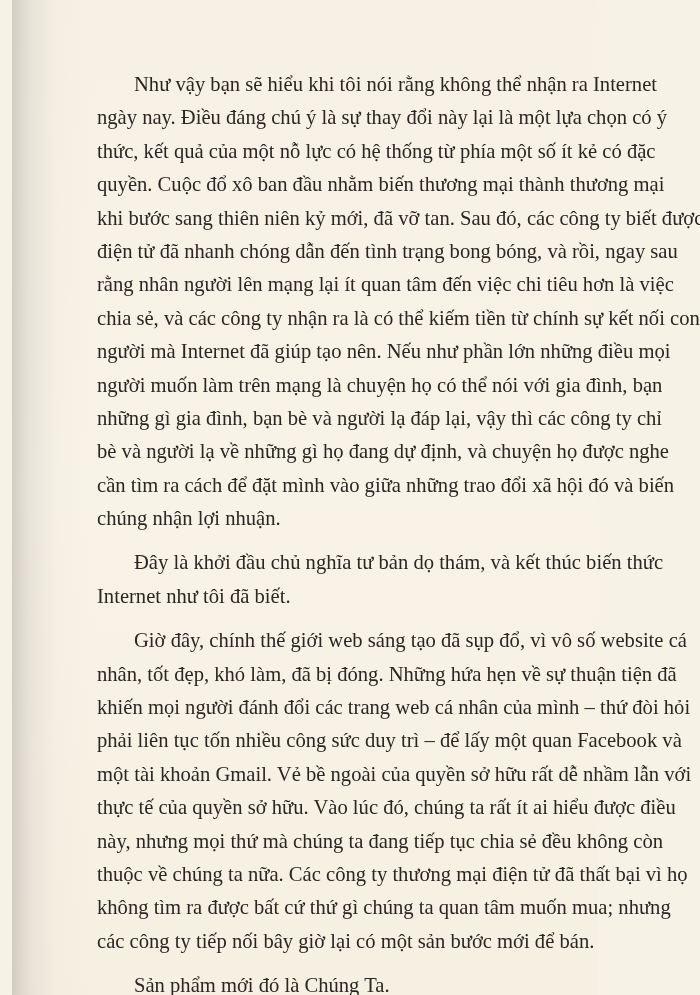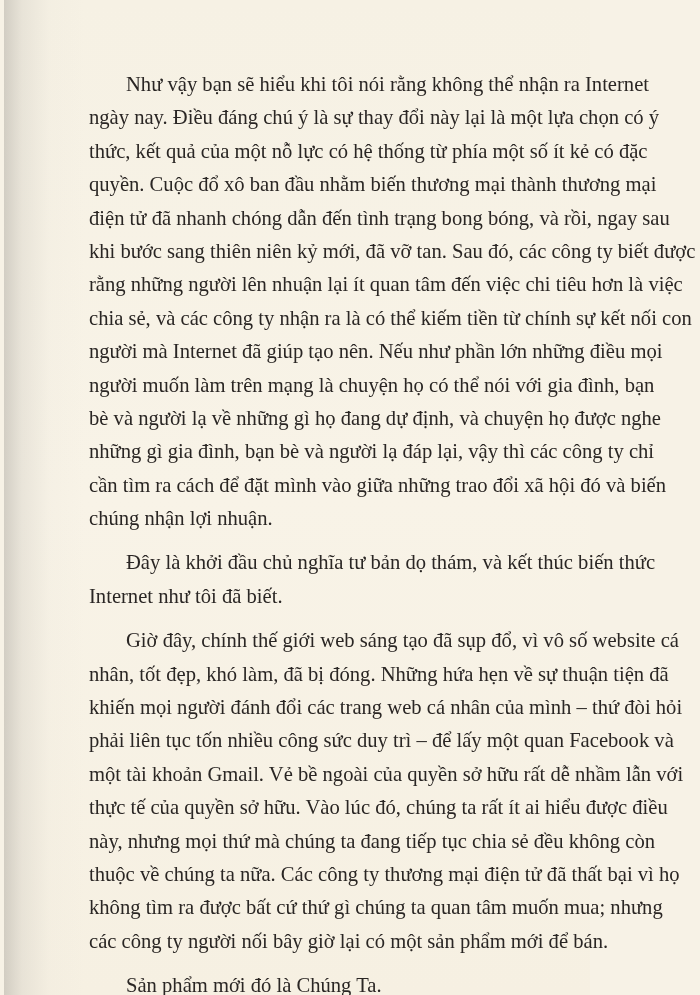--- a/index.html
+++ b/index.html
@@ -8,21 +8,21 @@
     }
     body {
       width: 700px;
       height: 995px;
       overflow: hidden;
       position: relative;
       background: #f7f2e6;
     }
     .page {
       position: absolute;
-      left: 4px; top: 0;
+      left: 12px; top: 0;
       width: 586px;
       height: 995px;
       background:
         linear-gradient(to right,
           rgba(180,176,168,0.55) 0px,
           rgba(205,201,192,0.35) 18px,
           rgba(230,226,215,0.15) 45px,
           rgba(247,242,230,0) 80px),
         linear-gradient(to bottom, #f6f1e4 0%, #f8f3e7 50%, #f6f0e2 100%);
     }
@@ -62,28 +62,28 @@
 <body>
 
 <div class="page">
   <div class="text-block">
 
     <div class="para">
       <span class="line indent">Như vậy bạn sẽ hiểu khi tôi nói rằng không thể nhận ra Internet</span>
       <span class="line">ngày nay. Điều đáng chú ý là sự thay đổi này lại là một lựa chọn có ý</span>
       <span class="line">thức, kết quả của một nỗ lực có hệ thống từ phía một số ít kẻ có đặc</span>
       <span class="line">quyền. Cuộc đổ xô ban đầu nhằm biến thương mại thành thương mại</span>
+      <span class="line">khi bước sang thiên niên kỷ mới, đã vỡ tan. Sau đó, các công ty biết được</span>
       <span class="line">điện tử đã nhanh chóng dẫn đến tình trạng bong bóng, và rồi, ngay sau</span>
-      <span class="line">khi bước sang thiên niên kỷ mới, đã vỡ tan. Sau đó, các công ty biết được</span>
-      <span class="line">rằng những người lên nhuận lại ít quan tâm đến việc chi tiêu hơn là việc</span>
+      <span class="line">rằng nhân người lên mạng lại ít quan tâm đến việc chi tiêu hơn là việc</span>
       <span class="line">chia sẻ, và các công ty nhận ra là có thể kiếm tiền từ chính sự kết nối con</span>
       <span class="line">người mà Internet đã giúp tạo nên. Nếu như phần lớn những điều mọi</span>
       <span class="line">người muốn làm trên mạng là chuyện họ có thể nói với gia đình, bạn</span>
+      <span class="line">những gì gia đình, bạn bè và người lạ đáp lại, vậy thì các công ty chỉ</span>
       <span class="line">bè và người lạ về những gì họ đang dự định, và chuyện họ được nghe</span>
-      <span class="line">những gì gia đình, bạn bè và người lạ đáp lại, vậy thì các công ty chỉ</span>
       <span class="line">cần tìm ra cách để đặt mình vào giữa những trao đổi xã hội đó và biến</span>
       <span class="line last">chúng nhận lợi nhuận.</span>
     </div>
 
     <div class="gap-lg"></div>
 
     <div class="para">
       <span class="line indent">Đây là khởi đầu chủ nghĩa tư bản dọ thám, và kết thúc biến thức</span>
       <span class="line last">Internet như tôi đã biết.</span>
     </div>
@@ -93,21 +93,21 @@
     <div class="para">
       <span class="line indent">Giờ đây, chính thế giới web sáng tạo đã sụp đổ, vì vô số website cá</span>
       <span class="line">nhân, tốt đẹp, khó làm, đã bị đóng. Những hứa hẹn về sự thuận tiện đã</span>
       <span class="line">khiến mọi người đánh đổi các trang web cá nhân của mình – thứ đòi hỏi</span>
       <span class="line">phải liên tục tốn nhiều công sức duy trì – để lấy một quan Facebook và</span>
       <span class="line">một tài khoản Gmail. Vẻ bề ngoài của quyền sở hữu rất dễ nhầm lẫn với</span>
       <span class="line">thực tế của quyền sở hữu. Vào lúc đó, chúng ta rất ít ai hiểu được điều</span>
       <span class="line">này, nhưng mọi thứ mà chúng ta đang tiếp tục chia sẻ đều không còn</span>
       <span class="line">thuộc về chúng ta nữa. Các công ty thương mại điện tử đã thất bại vì họ</span>
       <span class="line">không tìm ra được bất cứ thứ gì chúng ta quan tâm muốn mua; nhưng</span>
-      <span class="line last">các công ty người nối bây giờ lại có một sản phẩm mới để bán.</span>
+      <span class="line last">các công ty tiếp nối bây giờ lại có một sản bước mới để bán.</span>
     </div>
 
     <div class="gap-lg"></div>
 
     <div class="para">
       <span class="line indent last">Sản phẩm mới đó là Chúng Ta.</span>
     </div>
 
   </div>
 </div>

